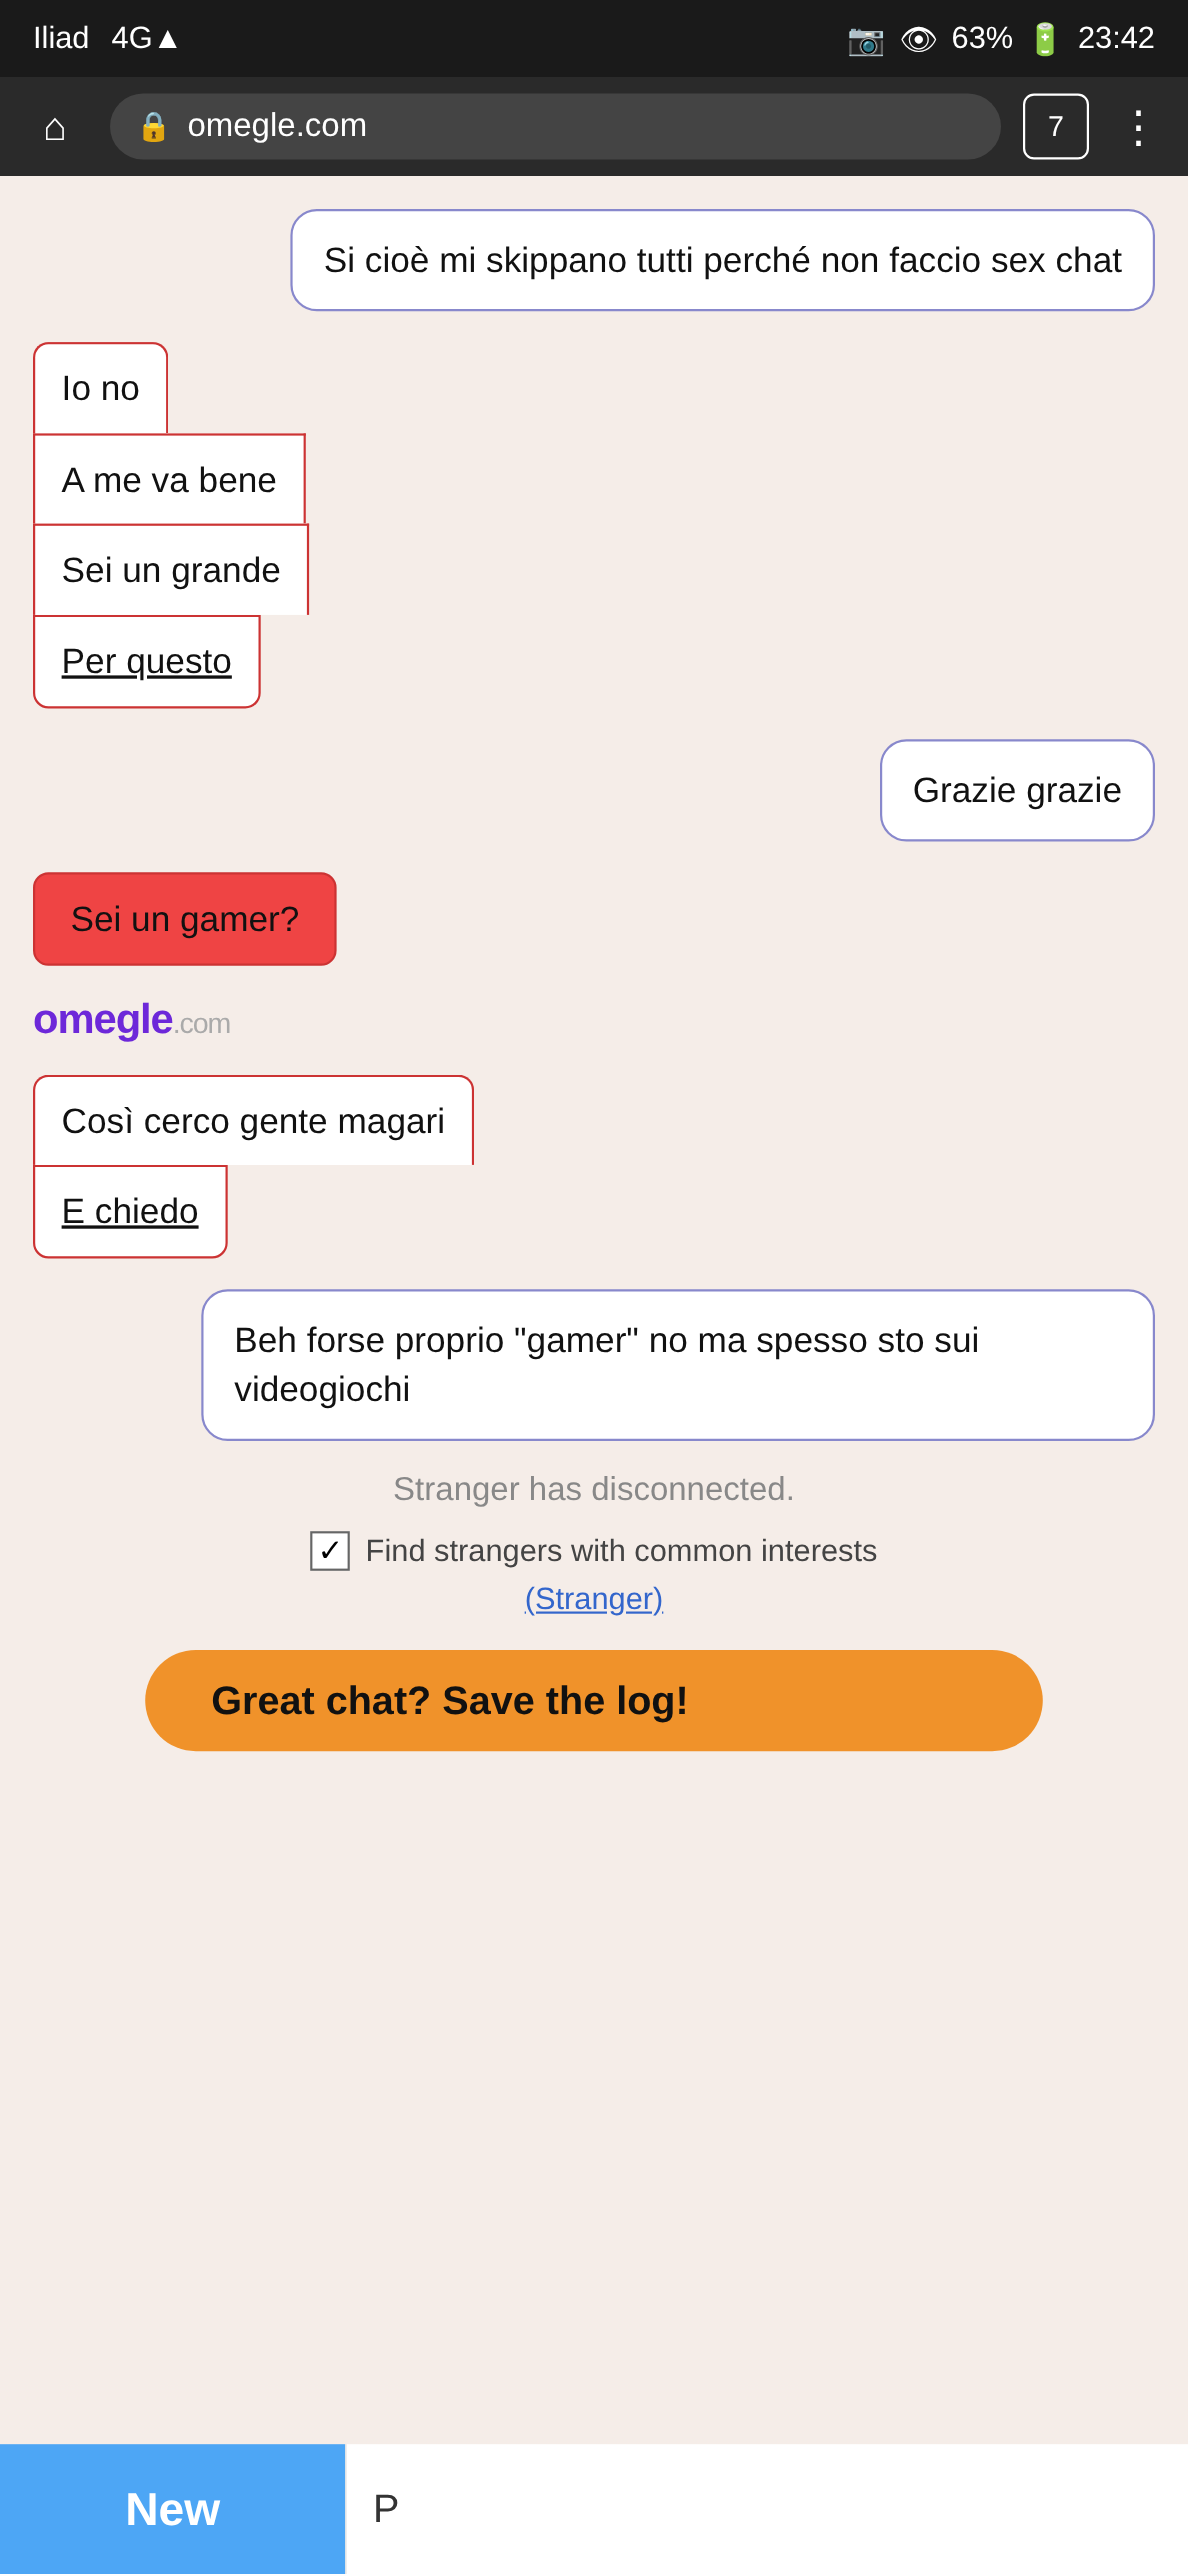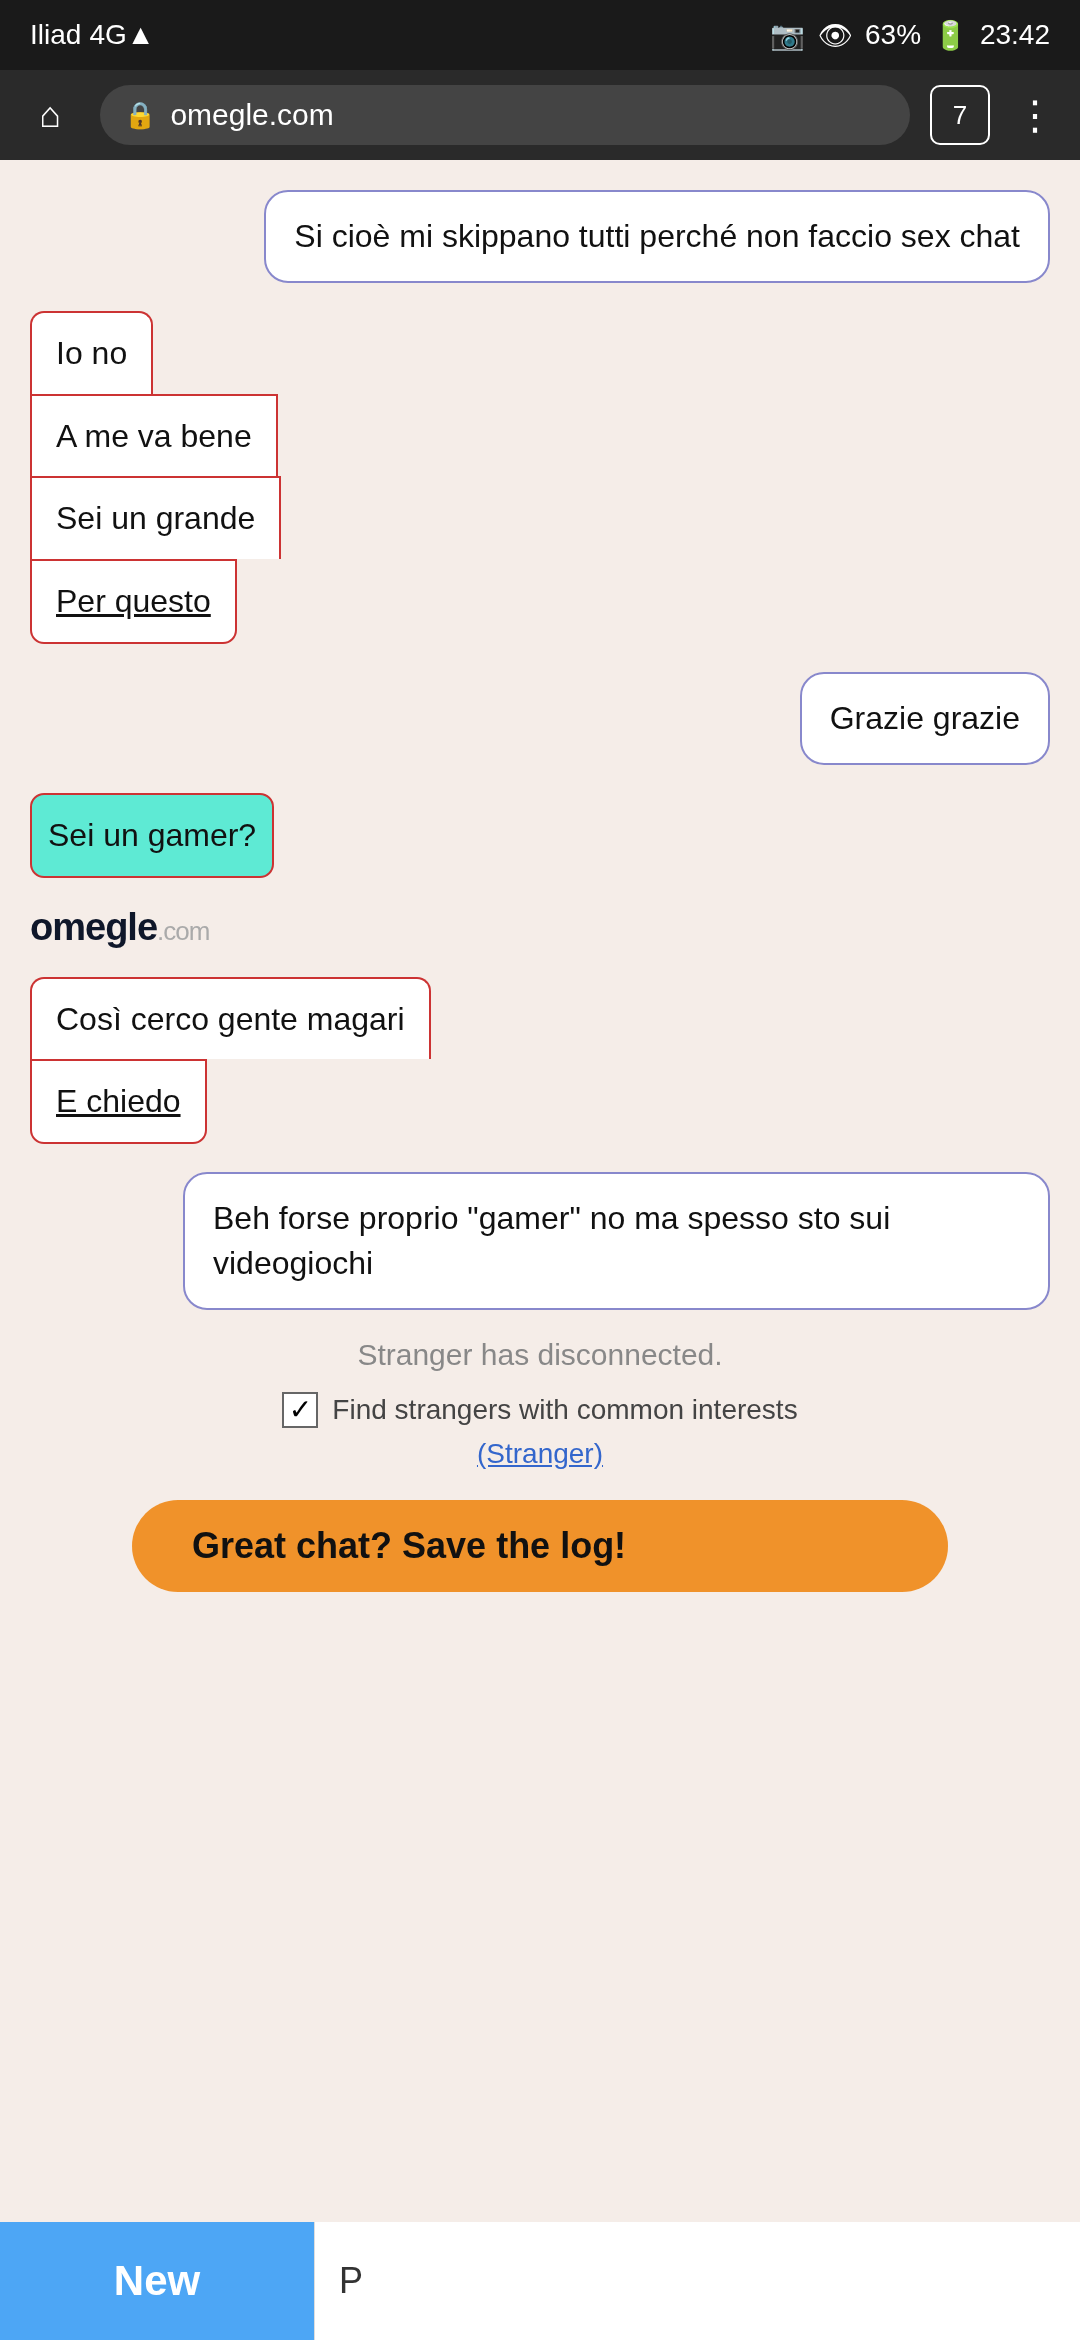--- a/index.html
+++ b/index.html
@@ -18,21 +18,21 @@
     .status-bar {
       background: #1a1a1a;
       color: white;
       height: 70px;
       display: flex;
       align-items: center;
       justify-content: space-between;
       padding: 0 30px;
       font-size: 28px;
     }
-    .status-left { display: flex; align-items: center; gap: 8px; }
+    .status-left { display: flex; align-items: center; gap: 20px; }
     .status-right { display: flex; align-items: center; gap: 12px; }
 
     
     .browser-bar {
       background: #2a2a2a;
       height: 90px;
       display: flex;
       align-items: center;
       padding: 0 20px;
       gap: 20px;
@@ -143,43 +143,43 @@
       border-bottom: 2px solid #cc3333;
     }
 
     
     .msg-me-single {
       display: flex;
       justify-content: flex-start;
       margin-bottom: 28px;
     }
     .msg-me-single .bubble {
-      background: #5eead4;
+      background: #ef4444;
       border: 2px solid #cc3333;
       border-radius: 14px;
-      padding: 18px 16px;
+      padding: 18px 32px;
       max-width: 60%;
       font-size: 32px;
       color: #111;
       line-height: 1.4;
     }
 
     
     .omegle-row {
       display: flex;
       justify-content: space-between;
       align-items: center;
       margin-bottom: 28px;
     }
     .omegle-logo {
       font-size: 38px;
       color: #888;
       letter-spacing: -1px;
     }
-    .omegle-logo span.bold { font-weight: bold; color: #0f172a; }
+    .omegle-logo span.bold { font-weight: bold; color: #6d28d9; }
     .omegle-logo span.com { font-size: 26px; color: #aaa; }
 
     
     .disconnected-notice {
       text-align: center;
       color: #888;
       font-size: 30px;
       margin-bottom: 20px;
       font-style: normal;
     }

